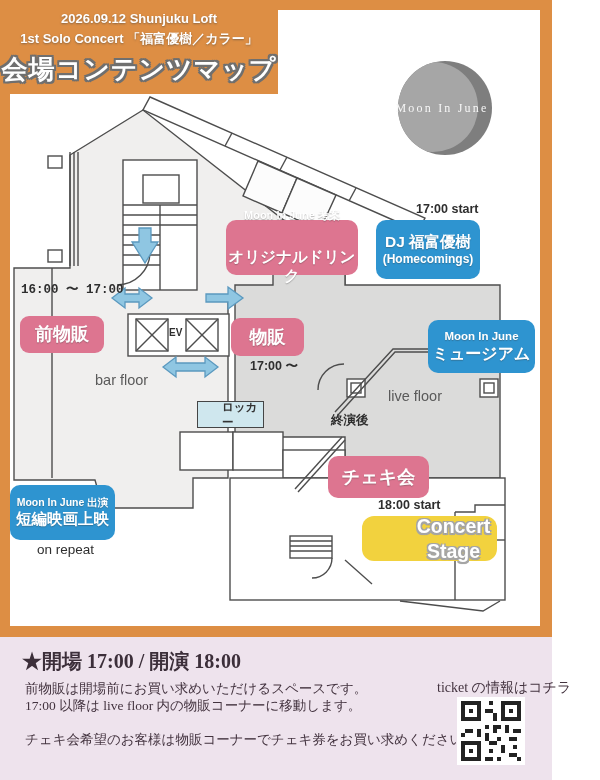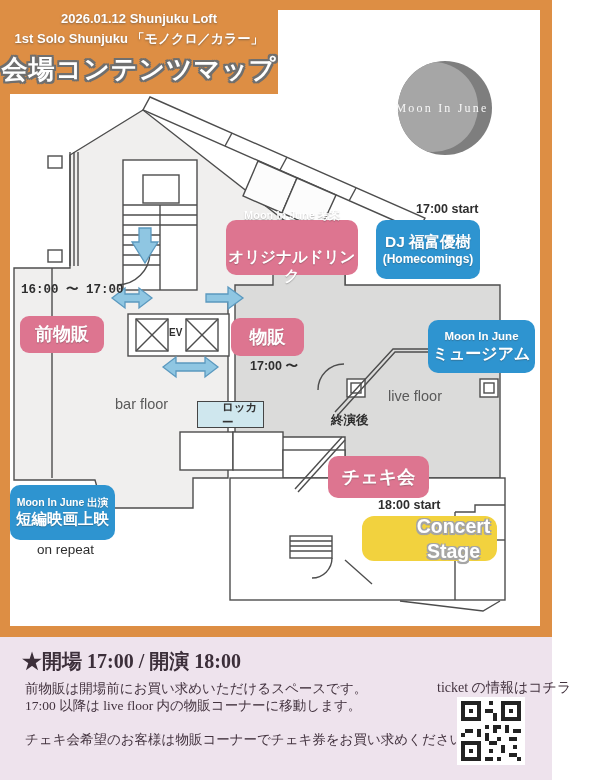--- a/index.html
+++ b/index.html
@@ -126,22 +126,22 @@
       <polygon points="163,367 176,357 176,363 205,363 205,357 218,367 205,377 205,371 176,371 176,377"></polygon>
     </g>
   </svg>
 
   <div class="abs frame" style="left:0;top:0;width:552px;height:10px;z-index:2"></div>
   <div class="abs frame" style="left:0;top:0;width:10px;height:637px;z-index:2"></div>
   <div class="abs frame" style="left:540px;top:0;width:12px;height:637px;z-index:2"></div>
   <div class="abs frame" style="left:0;top:626px;width:552px;height:11px;z-index:2"></div>
 
   <div class="abs" id="header" style="z-index:3">
-    <div class="h-line">2026.01.12 Shunjuku Loft</div>
-    <div class="h-line">1st Solo Shunjuku 「モノクロ／カラー」</div>
+    <div class="h-line">2026.09.12 Shunjuku Loft</div>
+    <div class="h-line">1st Solo Concert 「福富優樹／カラー」</div>
     <div class="h-title">会場コンテンツマップ</div>
   </div>
 
   <svg class="abs" style="left:395px;top:58px;z-index:3" width="100" height="100" viewBox="0 0 100 100">
     <defs>
         <clipPath id="mc">
           <circle cx="50" cy="50" r="47"></circle>
         </clipPath>
       </defs>
     <circle cx="50" cy="50" r="47" fill="#7e7e7e"></circle>
@@ -186,21 +186,21 @@
     <span style="font-size:10.5px">Moon In June 出演</span>
     <span style="font-size:15.5px">短編映画上映</span>
   </div>
   <div class="maplabel" style="left:37px;top:542px;font-weight:normal;font-size:13.5px;">on repeat</div>
 
   <div class="maplabel" style="left:378px;top:498px;">18:00 start</div>
   <div class="badge yellow" id="stage-badge" style="left:362px;top:516px;width:135px;height:45px;border-radius:12px;font-size:19.5px;">
     <span>Concert Stage</span>
   </div>
 
-  <div class="floorlabel" style="left:95px;top:396px;margin-left:20px;">bar floor</div>
+  <div class="floorlabel" style="left:95px;top:372px;">bar floor</div>
   <div class="floorlabel" style="left:388px;top:388px;">live floor</div>
   <div class="abs" id="locker">
     <span>ロッカー</span>
   </div>
 
   <div class="abs" id="panel">
     <div id="open-line">★開場 17:00 / 開演 18:00</div>
     <div class="note" style="top:44px">前物販は開場前にお買い求めいただけるスペースです。</div>
     <div class="note" style="top:61px">17:00 以降は live floor 内の物販コーナーに移動します。</div>
     <div class="note" style="top:95px">チェキ会希望のお客様は物販コーナーでチェキ券をお買い求めください。</div>

